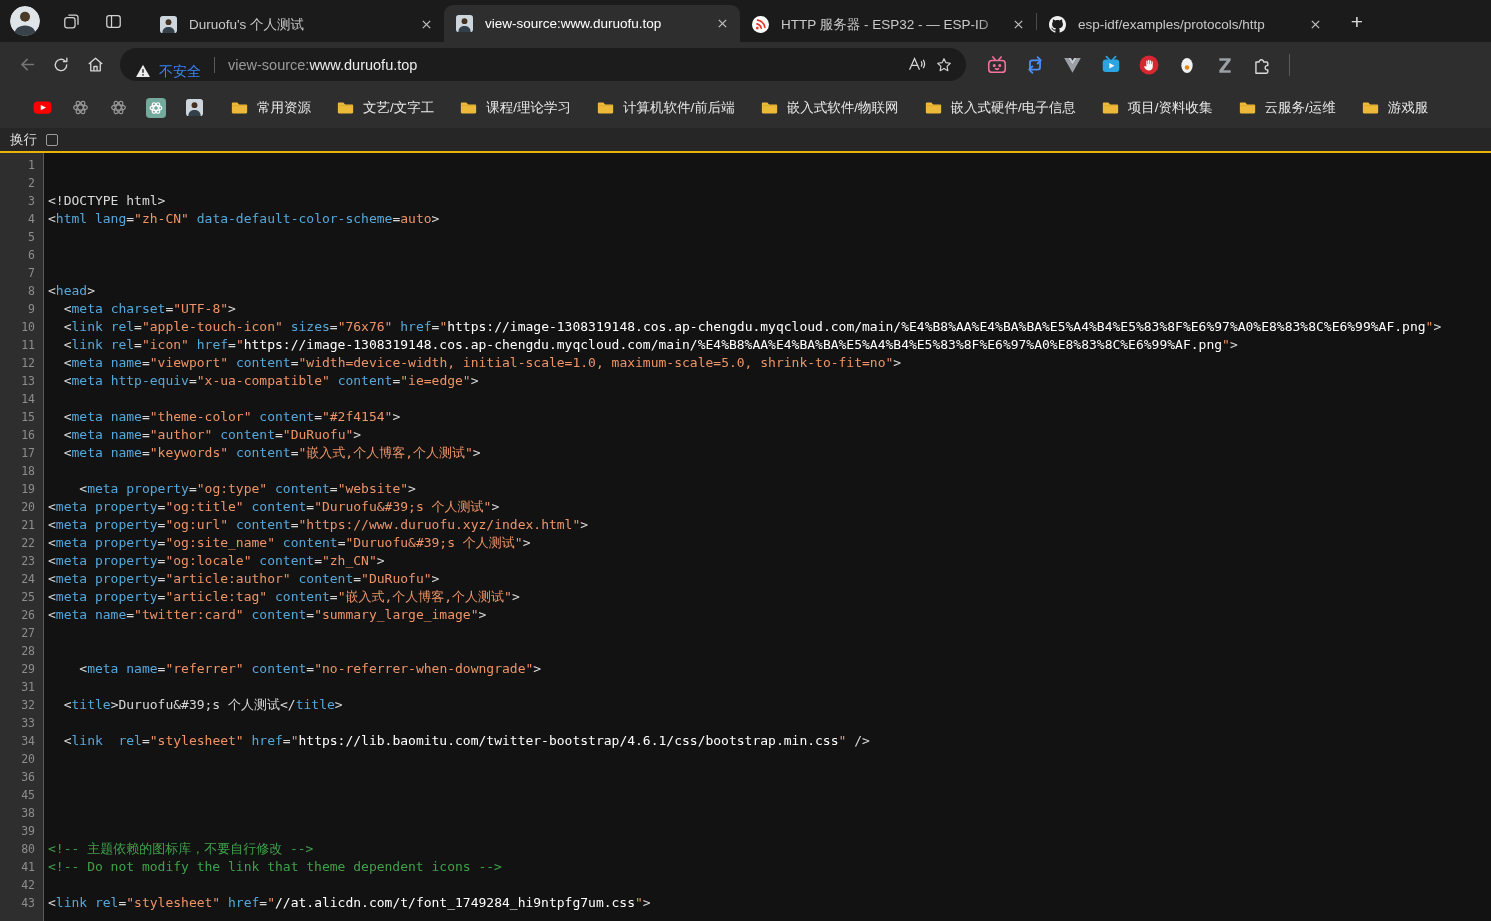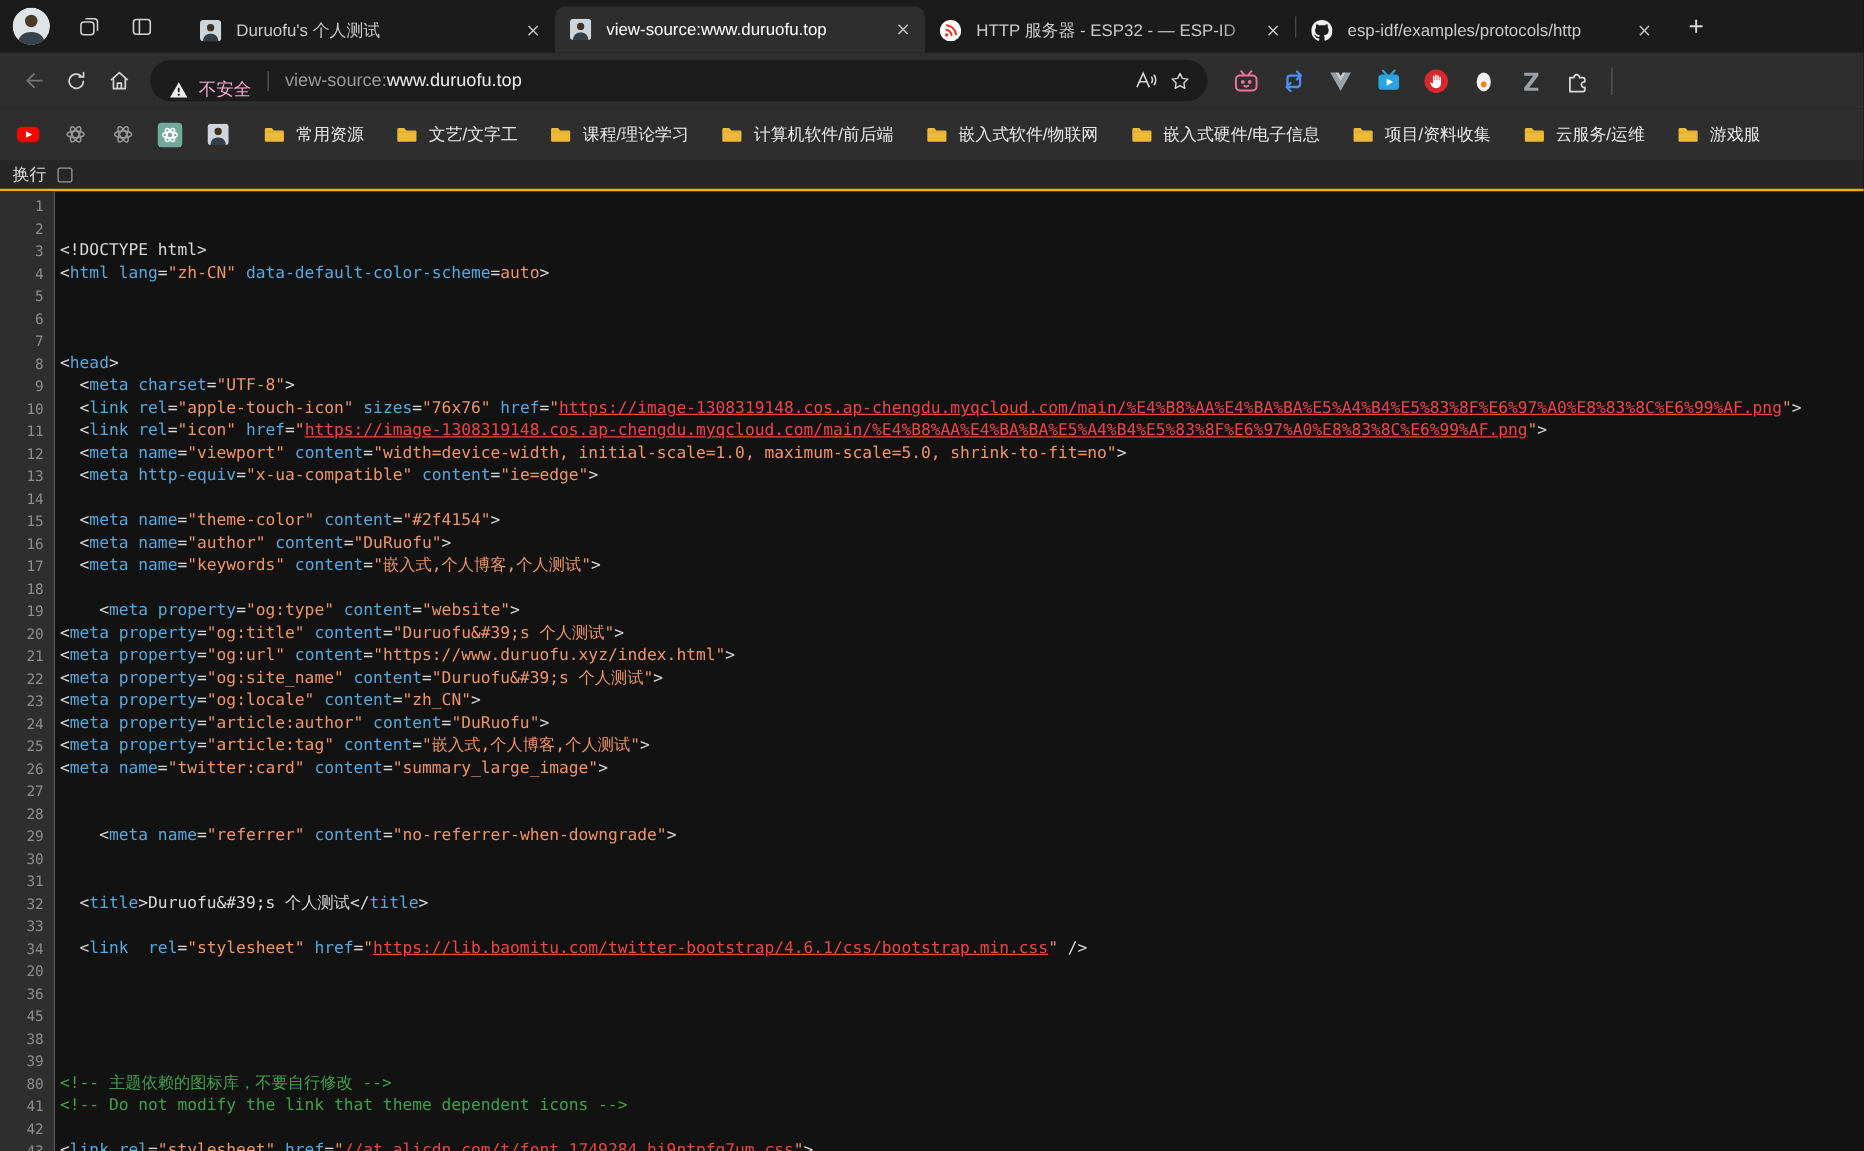--- a/index.html
+++ b/index.html
@@ -26,53 +26,53 @@
   .tab-close { width:20px; height:20px; border-radius:4px; flex:none; }
   .tab-divider { width:1px; height:17px; background:#4b4b4b; align-self:center; flex:none; }
   .newtab { width:32px; height:32px; color:#d8d8d8; font-size:21px; font-weight:300; margin:0 0 4px 8px; }
   .fav { width:17px; height:17px; flex:none; }
 
   
   .toolbar { height:45px; background:#2e2e2e; display:flex; align-items:center; padding:0 8px 0 10px; }
   .nav-btn { width:34px; height:34px; border-radius:6px; flex:none; }
   .url-pill { width:846px; height:33px; background:#1c1c1c; border-radius:17px;
               display:flex; align-items:center; padding:0 8px 0 15px; margin-left:8px; flex:none; }
-  .security { display:flex; align-items:center; gap:8px; color:#f9a8d4; font-size:14px; white-space:nowrap;margin-top:15px; }
+  .security { display:flex; align-items:flex-start; gap:8px; color:#3b82f6; font-size:14px; white-space:nowrap;margin-top:15px; }
   .pill-divider { width:1px; height:16px; background:#5a5a5a; margin:0 13px; flex:none; }
   .url-text { flex:1; font-size:14.5px; color:#ededed; white-space:nowrap; overflow:hidden; }
   .url-scheme { color:#9a9a9a; }
   .pill-btn { width:28px; height:28px; border-radius:5px; flex:none; }
   .ext-area { display:flex; align-items:center; gap:13px; margin-left:18px; }
   .ext-icon { width:25px; height:25px; }
   .toolbar-end-divider { width:1px; height:22px; background:#5a5a5a; margin-left:14px; }
 
   
   .bookmarks { height:41px; background:#2e2e2e; display:flex; align-items:center;
-               padding:0 6px 0 8px; overflow:hidden; white-space:nowrap; }
+               padding:0 6px 0 28px; overflow:hidden; white-space:nowrap; }
   .bm-icon { width:28px; height:28px; border-radius:4px; margin-right:10px; flex:none; }
   .bm-folder { display:flex; align-items:center; gap:9px; height:30px; padding:0 13px;
                border-radius:5px; color:#e8e8e8; font-size:13.5px; flex:none; }
 
   
   .srcwrap { height:793px; background:#121212; display:flex; flex-direction:column; }
   .wrapbar { height:25px; background:#262626; border-bottom:2px solid #eab308;
              display:flex; align-items:center; padding-left:10px; color:#dcdcdc; font-size:13.5px; flex:none; }
   .cb { width:12px; height:12px; border:1px solid #9b9b9b; background:transparent; margin-left:9px; border-radius:2px; }
   .code-area { flex:1; position:relative; overflow:hidden; }
   .gutter-bg { position:absolute; left:0; top:0; bottom:0; width:44px; background:#2e2e2e;
                border-right:1px solid #5a5a5a; }
   .lines { position:relative; padding-top:3px; }
   .src-line { display:flex; height:18px; line-height:18px;
               font-family:"DejaVu Sans Mono",monospace; font-size:13px; white-space:pre; }
   .ln { width:44px; padding-right:9px; text-align:right; color:#8d8d8d; font-size:11.5px; flex:none; }
   .lc { padding-left:4px; overflow:hidden; flex:1; white-space:pre; }
   .c-w { color:#d8d8d8; }
   .c-b { color:#56a8dc; }
   .c-o { color:#ee9467; }
-  .c-l { color:#ef4444; text-decoration:underline; }
+  .c-l { color:#ffffff; }
   .c-g { color:#3fa04a; }
 </style>
 </head>
 <body>
 
 <div class="tabbar">
   <div class="tabbar-left">
     <div class="profile-btn"><svg width="30" height="30" viewBox="0 0 36 36">
           <circle cx="18" cy="18" r="18" fill="#dfe4e8"></circle>
           <circle cx="18" cy="13" r="6" fill="#4a3a28"></circle>
@@ -413,21 +413,20 @@
         <div class="src-line"><span class="ln">20</span><span class="lc"><span class="c-w">&lt;</span><span class="c-b">meta</span><span class="c-w"> </span><span class="c-b">property</span><span class="c-w">=</span><span class="c-o">"og:title"</span><span class="c-w"> </span><span class="c-b">content</span><span class="c-w">=</span><span class="c-o">"Duruofu&amp;#39;s 个人测试"</span><span class="c-w">&gt;</span></span></div>
         <div class="src-line"><span class="ln">21</span><span class="lc"><span class="c-w">&lt;</span><span class="c-b">meta</span><span class="c-w"> </span><span class="c-b">property</span><span class="c-w">=</span><span class="c-o">"og:url"</span><span class="c-w"> </span><span class="c-b">content</span><span class="c-w">=</span><span class="c-o">"https://www.duruofu.xyz/index.html"</span><span class="c-w">&gt;</span></span></div>
         <div class="src-line"><span class="ln">22</span><span class="lc"><span class="c-w">&lt;</span><span class="c-b">meta</span><span class="c-w"> </span><span class="c-b">property</span><span class="c-w">=</span><span class="c-o">"og:site_name"</span><span class="c-w"> </span><span class="c-b">content</span><span class="c-w">=</span><span class="c-o">"Duruofu&amp;#39;s 个人测试"</span><span class="c-w">&gt;</span></span></div>
         <div class="src-line"><span class="ln">23</span><span class="lc"><span class="c-w">&lt;</span><span class="c-b">meta</span><span class="c-w"> </span><span class="c-b">property</span><span class="c-w">=</span><span class="c-o">"og:locale"</span><span class="c-w"> </span><span class="c-b">content</span><span class="c-w">=</span><span class="c-o">"zh_CN"</span><span class="c-w">&gt;</span></span></div>
         <div class="src-line"><span class="ln">24</span><span class="lc"><span class="c-w">&lt;</span><span class="c-b">meta</span><span class="c-w"> </span><span class="c-b">property</span><span class="c-w">=</span><span class="c-o">"article:author"</span><span class="c-w"> </span><span class="c-b">content</span><span class="c-w">=</span><span class="c-o">"DuRuofu"</span><span class="c-w">&gt;</span></span></div>
         <div class="src-line"><span class="ln">25</span><span class="lc"><span class="c-w">&lt;</span><span class="c-b">meta</span><span class="c-w"> </span><span class="c-b">property</span><span class="c-w">=</span><span class="c-o">"article:tag"</span><span class="c-w"> </span><span class="c-b">content</span><span class="c-w">=</span><span class="c-o">"嵌入式,个人博客,个人测试"</span><span class="c-w">&gt;</span></span></div>
         <div class="src-line"><span class="ln">26</span><span class="lc"><span class="c-w">&lt;</span><span class="c-b">meta</span><span class="c-w"> </span><span class="c-b">name</span><span class="c-w">=</span><span class="c-o">"twitter:card"</span><span class="c-w"> </span><span class="c-b">content</span><span class="c-w">=</span><span class="c-o">"summary_large_image"</span><span class="c-w">&gt;</span></span></div>
         <div class="src-line"><span class="ln">27</span><span class="lc"></span></div>
         <div class="src-line"><span class="ln">28</span><span class="lc"></span></div>
         <div class="src-line"><span class="ln">29</span><span class="lc"><span class="c-w">    &lt;</span><span class="c-b">meta</span><span class="c-w"> </span><span class="c-b">name</span><span class="c-w">=</span><span class="c-o">"referrer"</span><span class="c-w"> </span><span class="c-b">content</span><span class="c-w">=</span><span class="c-o">"no-referrer-when-downgrade"</span><span class="c-w">&gt;</span></span></div>
-        <div class="src-line"><span class="ln">30</span><span class="lc"></span></div>
         <div class="src-line"><span class="ln">31</span><span class="lc"></span></div>
         <div class="src-line"><span class="ln">32</span><span class="lc"><span class="c-w">  &lt;</span><span class="c-b">title</span><span class="c-w">&gt;</span><span class="c-w">Duruofu&amp;#39;s 个人测试</span><span class="c-w">&lt;/</span><span class="c-b">title</span><span class="c-w">&gt;</span></span></div>
         <div class="src-line"><span class="ln">33</span><span class="lc"></span></div>
         <div class="src-line"><span class="ln">34</span><span class="lc"><span class="c-w">  &lt;</span><span class="c-b">link</span><span class="c-w">  </span><span class="c-b">rel</span><span class="c-w">=</span><span class="c-o">"stylesheet"</span><span class="c-w"> </span><span class="c-b">href</span><span class="c-w">=</span><span class="c-o">"</span><span class="c-l">https://lib.baomitu.com/twitter-bootstrap/4.6.1/css/bootstrap.min.css</span><span class="c-o">"</span><span class="c-w"> /&gt;</span></span></div>
         <div class="src-line"><span class="ln">20</span><span class="lc"></span></div>
         <div class="src-line"><span class="ln">36</span><span class="lc"></span></div>
         <div class="src-line"><span class="ln">45</span><span class="lc"></span></div>
         <div class="src-line"><span class="ln">38</span><span class="lc"></span></div>
         <div class="src-line"><span class="ln">39</span><span class="lc"></span></div>
         <div class="src-line"><span class="ln">80</span><span class="lc"><span class="c-g">&lt;!-- 主题依赖的图标库，不要自行修改 --&gt;</span></span></div>

